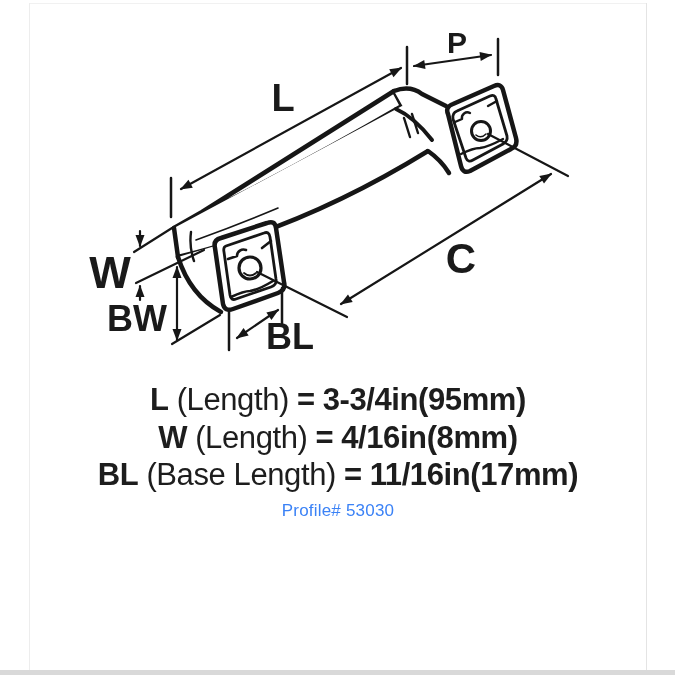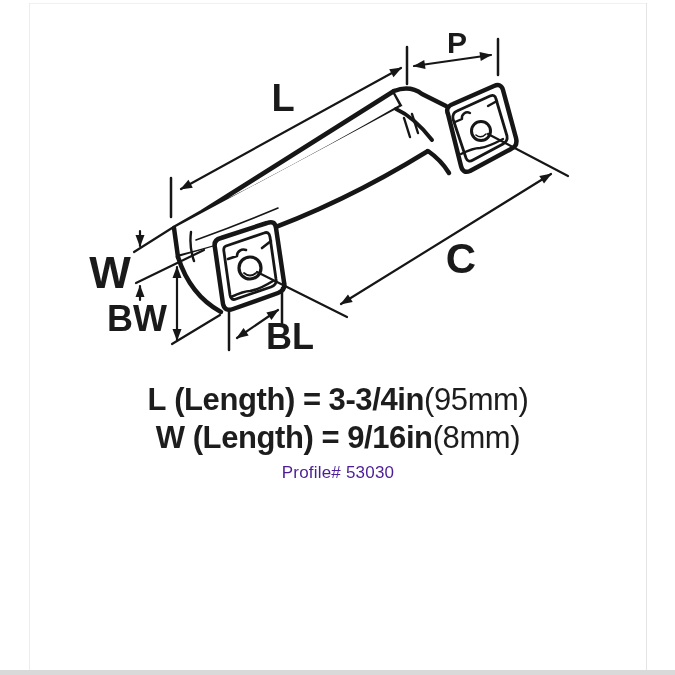--- a/index.html
+++ b/index.html
@@ -11,25 +11,25 @@
   .card-border-right{position:absolute;left:646px;top:3px;bottom:5px;width:1px;background:#e4e4e4;}
   .card-border-top{position:absolute;left:29px;right:28px;top:3px;height:1px;background:#f1f1f1;}
   .bottom-band{position:absolute;left:0;right:0;bottom:0;height:5px;background:#d9d9d9;}
   .diagram-wrap{position:absolute;left:0;top:0;width:675px;height:380px;}
   svg text{font-family:"Liberation Sans",sans-serif;font-weight:bold;fill:#1a1a1a;}
   .specs{
     position:absolute;top:381px;left:30px;width:616px;text-align:center;color:#1d1d1d;
   }
   .spec-row{font-size:31px;line-height:37.6px;letter-spacing:-0.4px;white-space:nowrap;}
   .sp-abbr{font-weight:700;margin-right:8px;}
-  .sp-name{font-weight:700;margin-right:8px;}
+  .sp-name{font-weight:400;margin-right:8px;}
   .sp-eq{font-weight:700;margin-right:8px;}
   .sp-val{font-weight:700;}
-  .sp-met{font-weight:400;}
-  .profile{margin-top:7px;font-size:17px;letter-spacing:0.2px;color:#4c1d95;font-weight:400;}
+  .sp-met{font-weight:700;}
+  .profile{margin-top:7px;font-size:17px;letter-spacing:0.2px;color:#3b82f6;font-weight:400;}
 </style>
 </head>
 <body>
 
 <div class="stage">
 
   <div class="card-border-top"></div>
   <div class="card-border-left"></div>
   <div class="card-border-right"></div>
 
@@ -113,23 +113,24 @@
       <text x="110" y="288" font-size="44" text-anchor="middle">W</text>
       <text x="137" y="331" font-size="36" text-anchor="middle">BW</text>
       <text x="290" y="349" font-size="36" text-anchor="middle">BL</text>
     </svg>
   </div>
 
   <div class="specs">
 
     <div class="spec-row"><span class="sp-abbr">L</span><span class="sp-name">(Length)</span><span class="sp-eq">=</span><span class="sp-val">3-3/4in</span><span class="sp-met">(95mm)</span></div>
 
-    <div class="spec-row"><span class="sp-abbr">W</span><span class="sp-name">(Length)</span><span class="sp-eq">=</span><span class="sp-val">9/16in</span><span class="sp-met">(8mm)</span></div>
+    <div class="spec-row"><span class="sp-abbr">W</span><span class="sp-name">(Length)</span><span class="sp-eq">=</span><span class="sp-val">4/16in</span><span class="sp-met">(8mm)</span></div>
 
 
 
+    <div class="spec-row"><span class="sp-abbr">BL</span><span class="sp-name">(Base Length)</span><span class="sp-eq">=</span><span class="sp-val">11/16in</span><span class="sp-met">(17mm)</span></div>
 
 
     <div class="profile">Profile# 53030</div>
   </div>
 
   <div class="bottom-band"></div>
 </div>
 
 </body></html>

